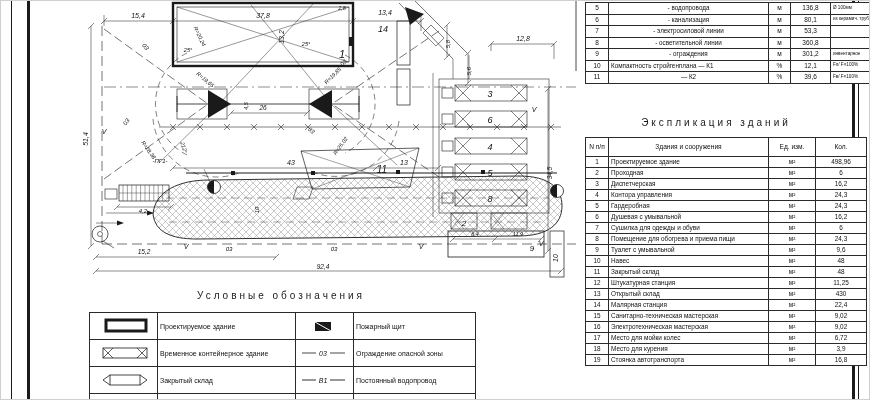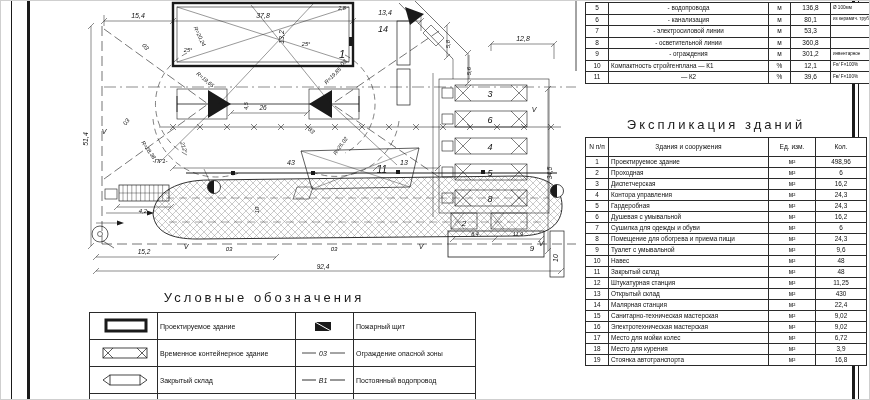--- a/index.html
+++ b/index.html
@@ -22,24 +22,24 @@
      font-size:6.5px;line-height:1;height:10px;vertical-align:middle}
   #top-table{left:584px;top:1px;width:261px}
   #top-table td{height:10.5px}
   #top-table .num{text-align:center;width:18px}
   #top-table .name{width:155px;font-size:6.3px}
   #top-table .name.c{text-align:center}
   #top-table .unit{text-align:center;width:17px}
   #top-table .qty{text-align:center;width:35px}
   #top-table .note{width:36px;font-size:4.6px}
 
-  .draw-title{position:absolute;text-align:center;font-size:13px;letter-spacing:3px;
+  .draw-title{position:absolute;text-align:center;font-size:10px;letter-spacing:3px;
      color:#1a1a1a;white-space:nowrap}
   #expl-title{left:585px;top:116px;width:260px}
-  #legend-title{left:76px;top:289px;width:374px}
+  #legend-title{left:93px;top:289px;width:374px}
 
   #expl-table{left:584px;top:136px;width:261px}
   #expl-table td{height:10px;font-size:6.4px}
   #expl-table tr.hdr td{height:18px;font-size:6.6px;text-align:center;white-space:normal;line-height:1.05}
   #expl-table .num{text-align:center;width:18px}
   #expl-table .name{width:155px}
   #expl-table .unit{text-align:center;width:42px}
   #expl-table .qty{text-align:center;width:46px}
 
   #legend-table{left:88px;top:311px;width:374px}

